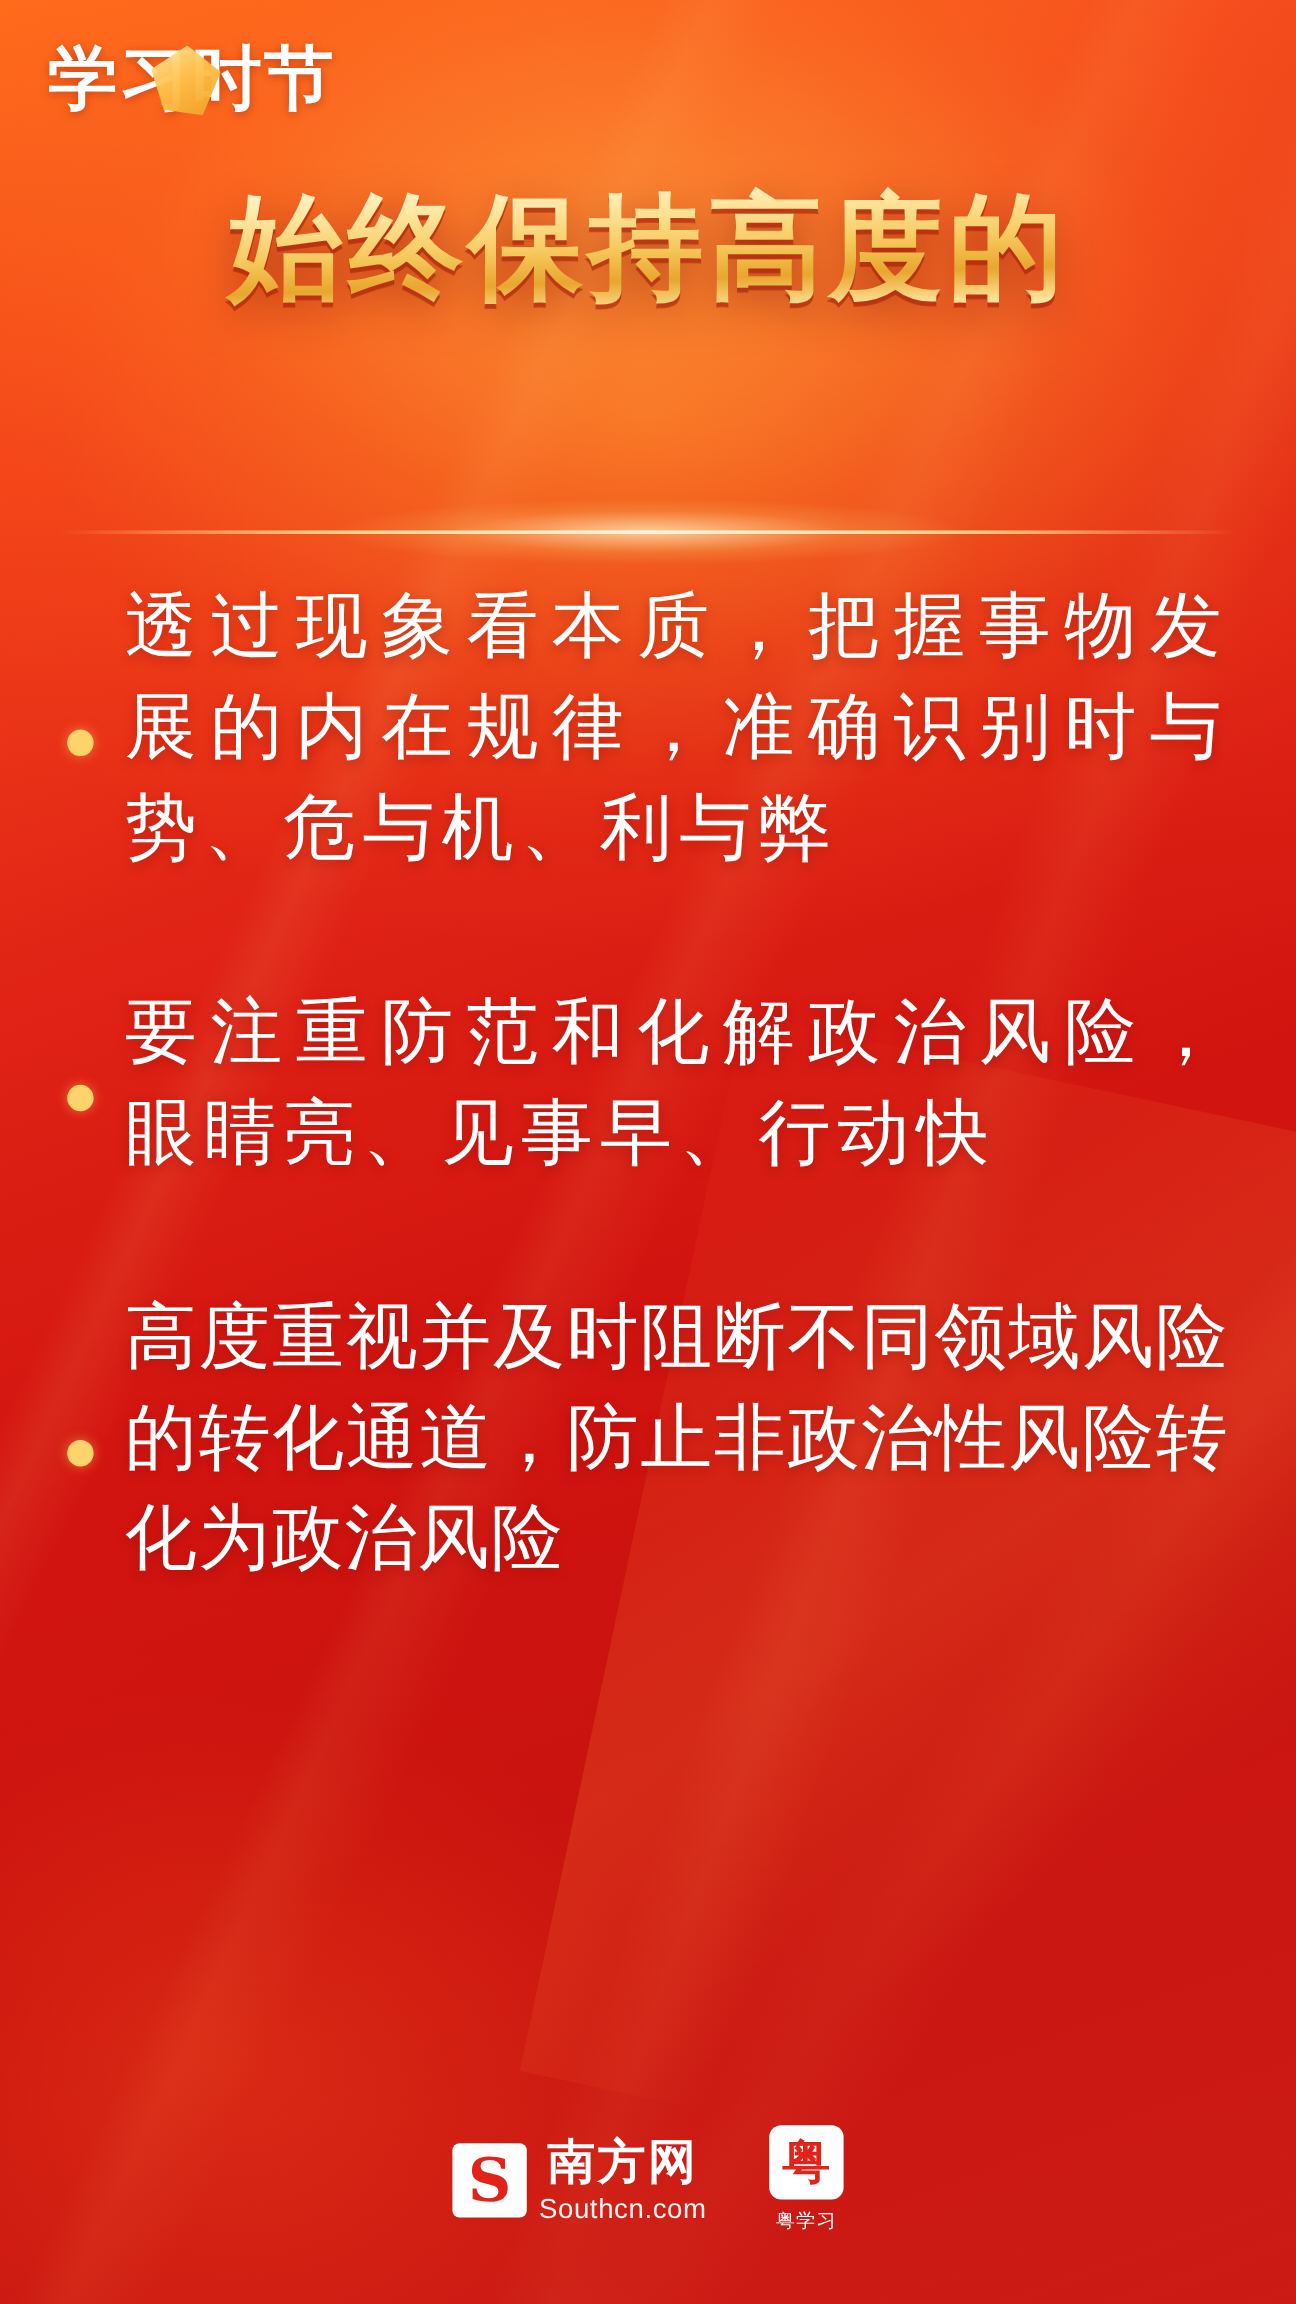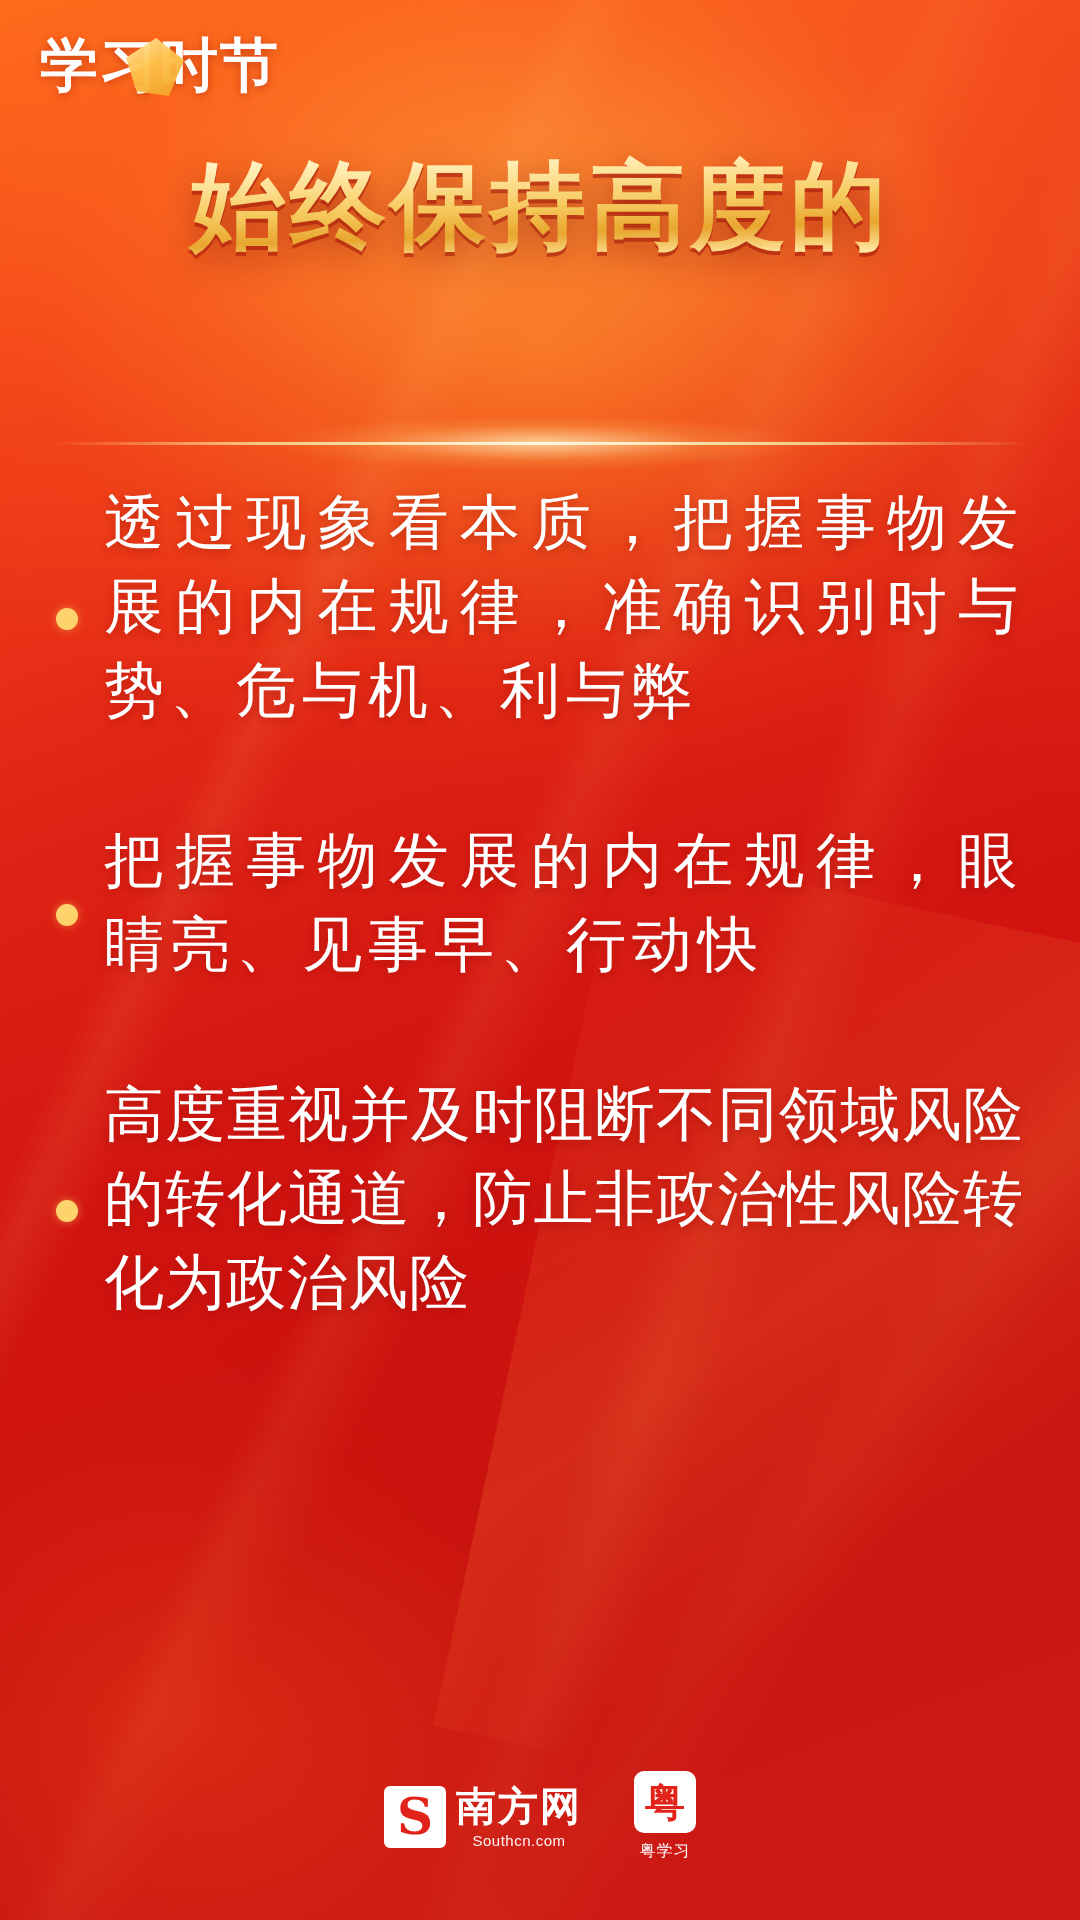--- a/index.html
+++ b/index.html
@@ -247,21 +247,21 @@
   }
   .logo-nf .nf-cn {
     color: #ffffff;
     font-size: 40px;
     font-weight: bold;
     letter-spacing: 2px;
     font-family: "DejaVu Sans", "Liberation Sans", sans-serif;
   }
   .logo-nf .nf-en {
     color: #ffffff;
-    font-size: 15px;
+    font-size: 23px;
     margin-top: 7px;
     letter-spacing: 0.5px;
     font-family: "Liberation Sans", sans-serif;
     opacity: 0.95;
   }
   .logo-yx {
     display: flex;
     flex-direction: column;
     align-items: center;
     gap: 8px;
@@ -312,21 +312,21 @@
     <div class="bar"></div>
   </div>
 
   <div class="points">
     <div class="point spaced">
       <span class="dot"></span>
       <span class="point-text">透过现象看本质，把握事物发展的内在规律，准确识别时与势、危与机、利与弊</span>
     </div>
     <div class="point spaced">
       <span class="dot"></span>
-      <span class="point-text">把握事物发展的内在规律，眼睛亮、见事早、行动快</span>
+      <span class="point-text">要注重防范和化解政治风险，眼睛亮、见事早、行动快</span>
     </div>
     <div class="point">
       <span class="dot"></span>
       <span class="point-text">高度重视并及时阻断不同领域风险的转化通道，防止非政治性风险转化为政治风险</span>
     </div>
   </div>
 
 
   <div class="footer">
     <div class="logo-nf">

